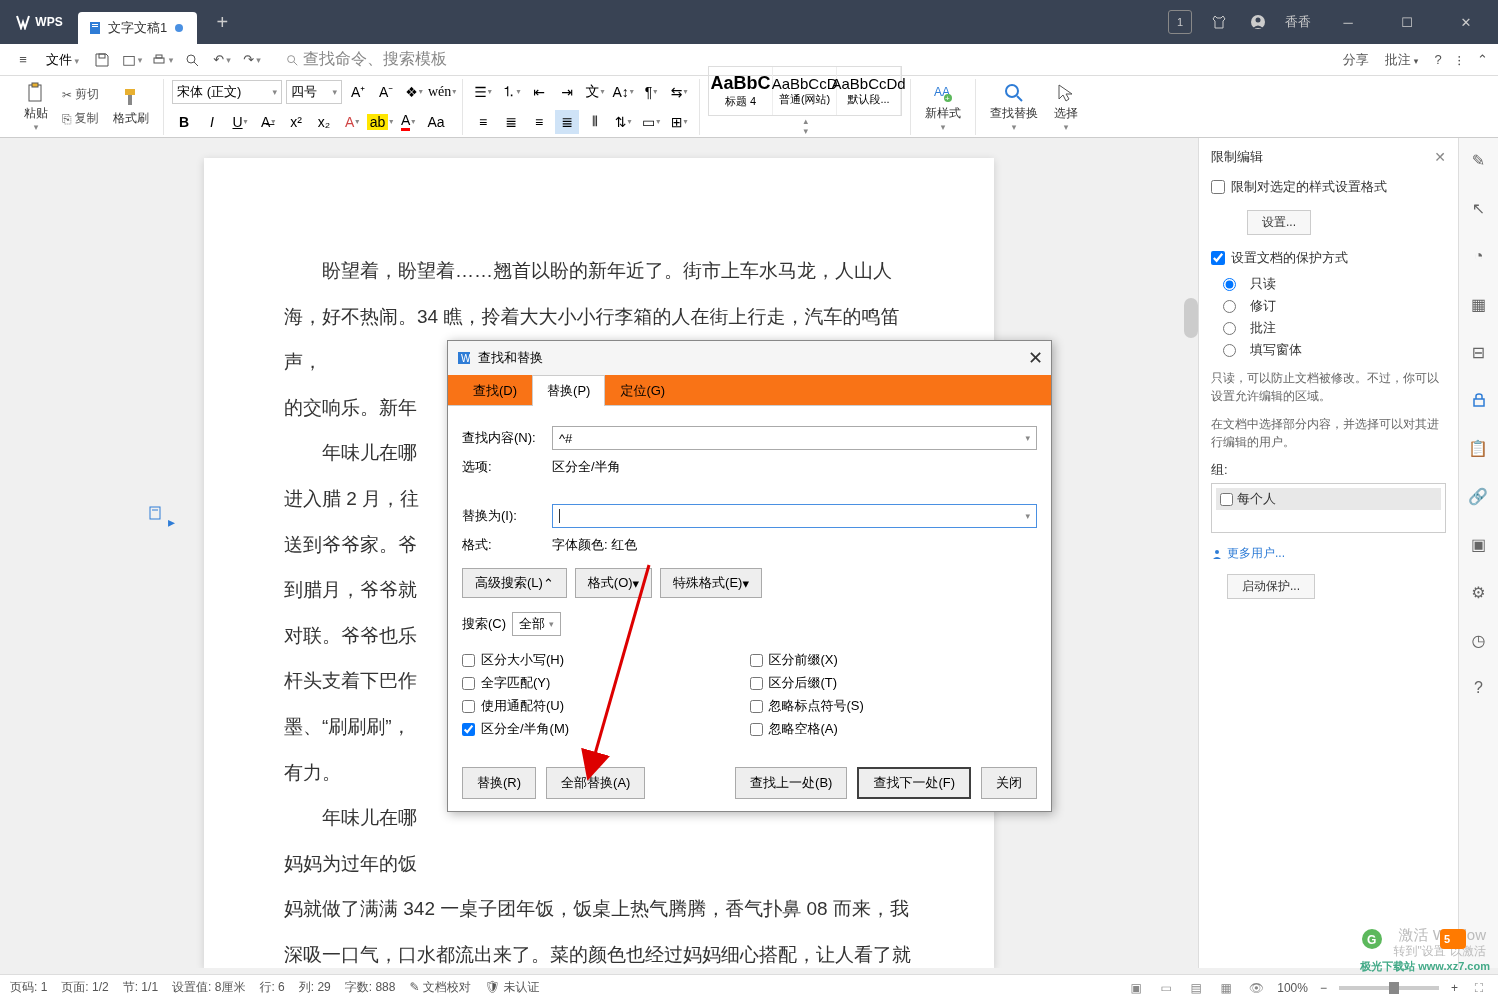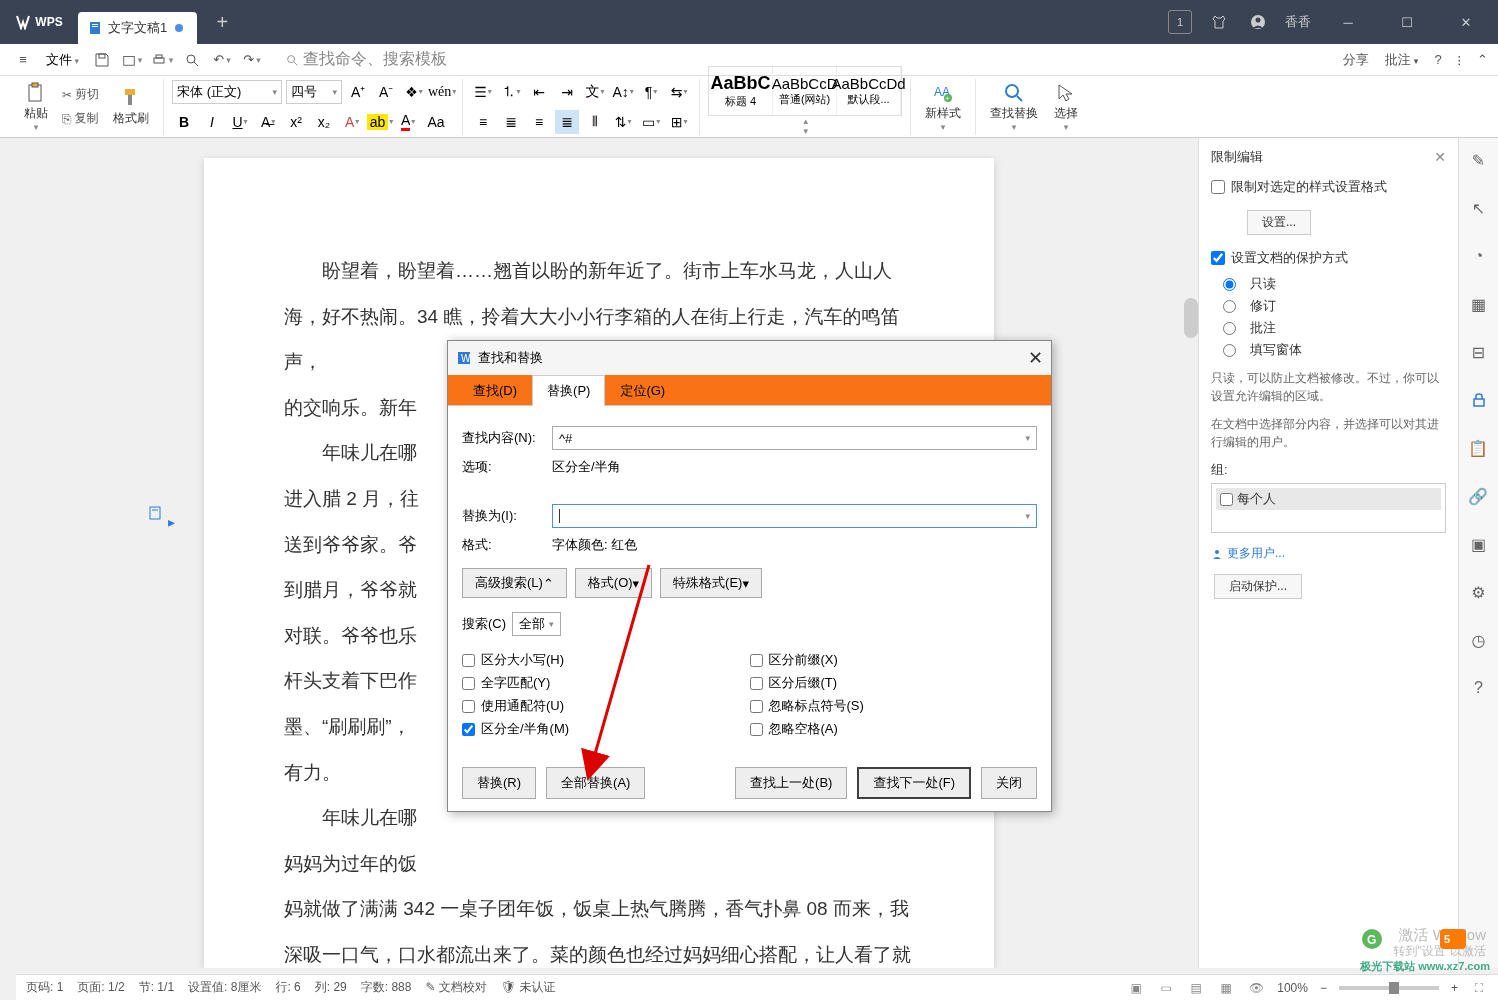--- a/index.html
+++ b/index.html
@@ -99,21 +99,21 @@
 .dlg-footer button { border: 1px solid #aaa; background: #eee; padding: 5px 14px; font-size: 13px; }
 .dlg-footer button.primary { border: 2px solid #404040; }
 
 
 .arrow-anno { position: absolute; left: 579px; top: 555px; pointer-events: none; }
 
 
 .activation { position: absolute; right: 12px; bottom: 40px; color: #bbb; font-size: 15px; text-align: right; line-height: 1.3; }
 
 
-.status-bar { position: absolute; bottom: 0; left: 16px; right: 0; height: 26px; background: #fff; border-top: 1px solid #ddd; display: flex; align-items: center; font-size: 12px; color: #555; padding: 0 10px; gap: 14px; }
+.status-bar { position: absolute; bottom: 0; left: 0; right: 0; height: 26px; background: #fff; border-top: 1px solid #ddd; display: flex; align-items: center; font-size: 12px; color: #555; padding: 0 10px; gap: 14px; }
 .status-bar .sb-right { margin-left: auto; display: flex; align-items: center; gap: 12px; }
 .sb-icon { width: 18px; height: 18px; display: flex; align-items: center; justify-content: center; color: #888; }
 .zoom-slider { width: 100px; height: 4px; background: #ccc; position: relative; }
 .zoom-slider::after { content: ""; position: absolute; left: 50%; top: -4px; width: 10px; height: 12px; background: #888; }
 
 
 .bm-logo { position: absolute; right: 8px; bottom: 26px; font-size: 11px; color: #ff7a00; font-weight: bold; }
 
 
 .scroll-stub { position: absolute; right: 300px; top: 160px; width: 14px; height: 40px; background: #ccc; border-radius: 7px; }
@@ -425,21 +425,21 @@
         </div>
       <div style="height:18px;"></div>
     </div>
     <div class="rp-link">
       <svg width="12" height="12" viewBox="0 0 12 12">
           <circle cx="6" cy="4" r="2" fill="#2e7cd6"></circle>
           <path d="M2 11 Q6 7 10 11" fill="#2e7cd6"></path>
         </svg>
       <span>更多用户...</span>
     </div>
-    <div class="rp-btn" style="margin-left:3px;text-align:right;">启动保护...</div>
+    <div class="rp-btn" style="margin-left:16px;text-align:right;">启动保护...</div>
   </div>
 
   <div class="icon-strip">
     <div class="is-btn">✎</div>
     <div class="is-btn">↖</div>
     <div class="is-btn">◔</div>
     <div class="is-btn">▦</div>
     <div class="is-btn">⊟</div>
     <div class="is-btn active">
         <svg width="16" height="16" viewBox="0 0 16 16">

